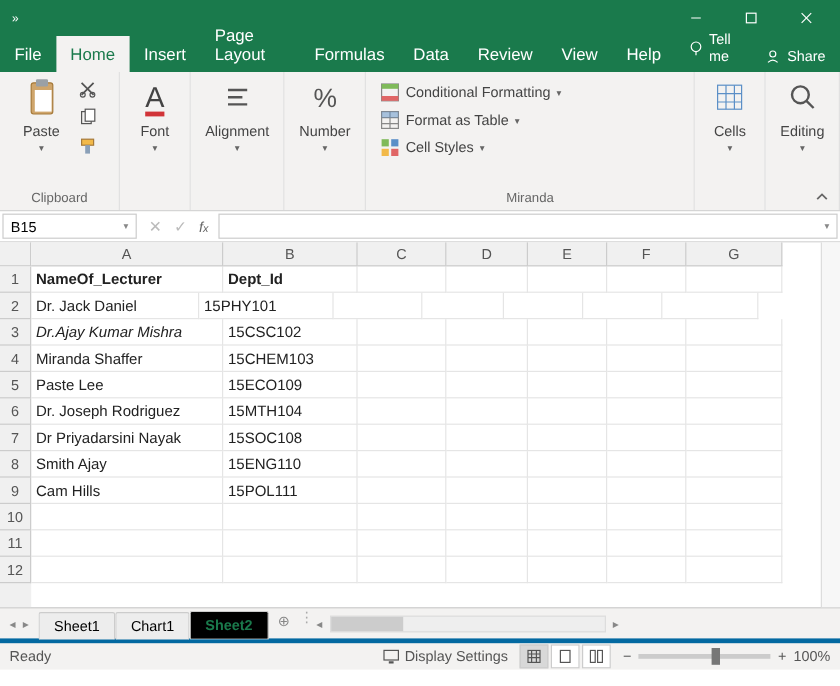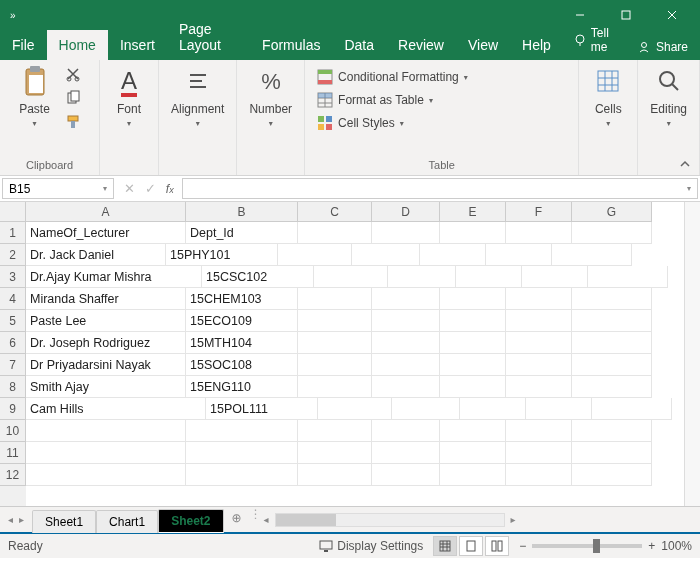--- a/index.html
+++ b/index.html
@@ -37,34 +37,34 @@
 .grid{position:relative;height:304px;display:flex}
 .rowhdrs{width:26px;background:#f0f0f0}
 .gridmain{flex:1;overflow:hidden;position:relative}
 .colhdrs{height:20px;display:flex;background:#f0f0f0}
 .ch{border-right:1px solid #ccc;border-bottom:1px solid #ccc;display:flex;align-items:center;justify-content:center;color:#555;font-size:12px}
 .corner{width:26px;height:20px;border-right:1px solid #ccc;border-bottom:1px solid #ccc;background:#f0f0f0}
 .rh{height:22px;border-bottom:1px solid #ccc;border-right:1px solid #ccc;display:flex;align-items:center;justify-content:center;color:#555;font-size:12px}
 .rows{}
 .row{height:22px;display:flex}
 .cell{border-right:1px solid #e5e5e5;border-bottom:1px solid #e5e5e5;padding:2px 4px;font-size:12.5px;color:#222;display:flex;align-items:center;overflow:hidden;white-space:nowrap}
-.cell.bold{font-weight:400}
+.cell.bold{font-weight:700}
 .vsb{width:16px;background:#f7f7f7;border-left:1px solid #ddd}
 .sheetbar{height:26px;background:#f3f2f1;border-top:1px solid #ccc;display:flex;align-items:stretch}
 .navbtns{display:flex;align-items:center;gap:2px;padding:0 6px;color:#888}
 .navb{padding:2px;cursor:pointer;font-size:10px}
 .stabs{display:flex;align-items:flex-end}
 .stab{padding:4px 12px;border:1px solid #ccc;border-bottom:0;background:#ededed;font-size:12px;cursor:pointer;position:relative;top:1px;border-radius:2px 2px 0 0}
 .stab.active{background:#000000;color:#1a7a4c;font-weight:600;border-bottom:1px solid #fff}
 .addsheet{padding:4px 8px;color:#888;cursor:pointer}
 .hsb-wrap{flex:1;display:flex;align-items:center;padding:0 6px;gap:4px}
 .hsb{flex:1;max-width:230px;height:14px;margin:auto 0;background:#eee;position:relative;border:1px solid #ddd}
 .hsb-thumb{position:absolute;left:0;top:0;bottom:0;width:60px;background:#ccc}
 .sep{width:6px;color:#aaa}
-.statusbar{height:26px;background:#f3f2f1;border-top:2px solid #0369a1;display:flex;align-items:center;padding:0 8px;font-size:12px;color:#555;gap:10px}
+.statusbar{height:26px;background:#f3f2f1;border-top:4px solid #0369a1;display:flex;align-items:center;padding:0 8px;font-size:12px;color:#555;gap:10px}
 .sspace{flex:1}
 .viewbtns{display:flex;gap:2px}
 .vbtn{width:24px;height:20px;border:1px solid #ccc;display:flex;align-items:center;justify-content:center;cursor:pointer;background:#fff}
 .vbtn.active{background:#d8d8d8}
 .zoom{display:flex;align-items:center;gap:6px}
 .zslider{width:110px;height:4px;background:#ccc;position:relative}
 .zthumb{position:absolute;width:7px;height:14px;background:#777;top:-5px;left:55%}
 svg{display:block}
 </style>
 </head>
@@ -247,21 +247,21 @@
                 <rect x="9" y="1" width="6" height="6" fill="#5b8fc7"></rect>
                 <rect x="1" y="9" width="6" height="6" fill="#f2b949"></rect>
                 <rect x="9" y="9" width="6" height="6" fill="#e06666"></rect>
               </svg>
             </span>
           <span>Cell Styles</span>
           <span class="drop">▾</span>
         </div>
       </div>
     </div>
-    <div class="rglabel">Table</div>
+    <div class="rglabel">Miranda</div>
   </div>
 
   <div class="rgroup">
     <div class="rgtop">
       <div class="bigbtn">
         <span>
             <svg width="28" height="34">
               <rect x="4" y="6" width="20" height="20" fill="none" stroke="#5b8fc7"></rect>
               <line x1="4" y1="13" x2="24" y2="13" stroke="#5b8fc7"></line>
               <line x1="4" y1="20" x2="24" y2="20" stroke="#5b8fc7"></line>
@@ -357,21 +357,21 @@
             <div class="row">
               <div class="cell" style="width: 140px;">Dr. Jack Daniel</div>
               <div class="cell" style="width: 112px;">15PHY101</div>
               <div class="cell" style="width: 74px;"></div>
               <div class="cell" style="width: 68px;"></div>
               <div class="cell" style="width: 66px;"></div>
               <div class="cell" style="width: 66px;"></div>
               <div class="cell" style="width: 80px;"></div>
             </div>
             <div class="row">
-              <div class="cell" style="width: 176px;">Dr.Ajay Kumar Mishra</div>
+              <div class="cell" style="width: 160px; font-style: italic;">Dr.Ajay Kumar Mishra</div>
               <div class="cell" style="width: 112px;">15CSC102</div>
               <div class="cell" style="width: 74px;"></div>
               <div class="cell" style="width: 68px;"></div>
               <div class="cell" style="width: 66px;"></div>
               <div class="cell" style="width: 66px;"></div>
               <div class="cell" style="width: 80px;"></div>
             </div>
             <div class="row">
               <div class="cell" style="width: 160px;">Miranda Shaffer</div>
               <div class="cell" style="width: 112px;">15CHEM103</div>
@@ -411,21 +411,21 @@
             <div class="row">
               <div class="cell" style="width: 160px;">Smith Ajay</div>
               <div class="cell" style="width: 112px;">15ENG110</div>
               <div class="cell" style="width: 74px;"></div>
               <div class="cell" style="width: 68px;"></div>
               <div class="cell" style="width: 66px;"></div>
               <div class="cell" style="width: 66px;"></div>
               <div class="cell" style="width: 80px;"></div>
             </div>
             <div class="row">
-              <div class="cell" style="width: 180px;">Cam Hills</div>
+              <div class="cell" style="width: 160px;">Cam Hills</div>
               <div class="cell" style="width: 112px;">15POL111</div>
               <div class="cell" style="width: 74px;"></div>
               <div class="cell" style="width: 68px;"></div>
               <div class="cell" style="width: 66px;"></div>
               <div class="cell" style="width: 66px;"></div>
               <div class="cell" style="width: 80px;"></div>
             </div>
             <div class="row">
               <div class="cell" style="width: 160px;"></div>
               <div class="cell" style="width: 112px;"></div>

